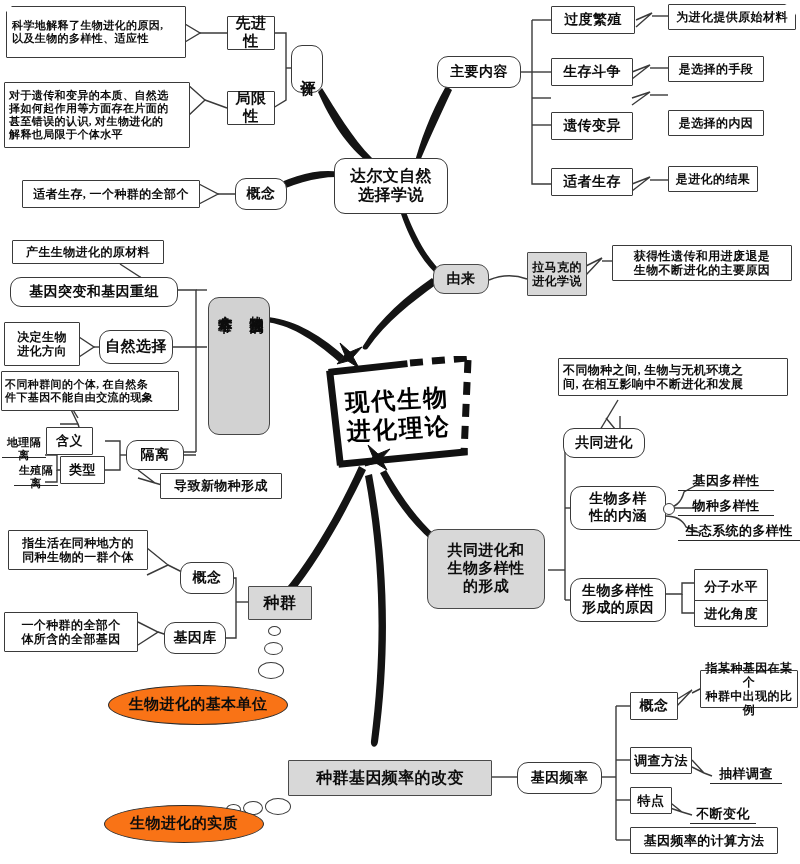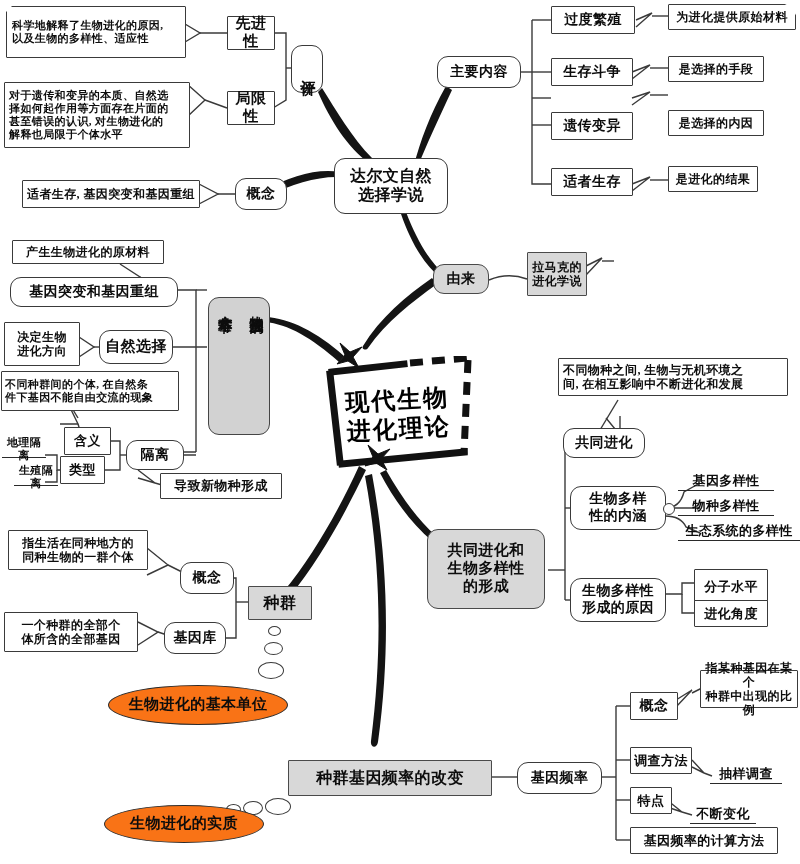--- a/index.html
+++ b/index.html
@@ -219,21 +219,21 @@
 择如何起作用等方面存在片面的
 甚至错误的认识, 对生物进化的
 解释也局限于个体水平</div>
 
   <div class="node rect f15" style="left:227px;top:91px;width:48px;height:34px;">局限性</div>
 
   <div class="node round f15" style="left:291px;top:45px;width:32px;height:48px;">
     <span class="vert f15">评价</span>
   </div>
 
-  <div class="node rect f12" style="left:22px;top:180px;width:178px;height:28px;">适者生存, 基因突变和基因重组</div>
+  <div class="node rect f12" style="left:22px;top:180px;width:178px;height:28px;">适者生存, 一个种群的全部个</div>
   <div class="node round f14" style="left:235px;top:178px;width:52px;height:32px;">概念</div>
 
   <div class="node round f16" style="left:334px;top:158px;width:114px;height:56px;">达尔文自然
 选择学说</div>
 
   <div class="node round f14" style="left:437px;top:56px;width:84px;height:32px;">主要内容</div>
 
   <div class="node rect f14" style="left:551px;top:6px;width:84px;height:28px;">过度繁殖</div>
   <div class="node rect f12" style="left:668px;top:4px;width:128px;height:26px;">为进化提供原始材料</div>
 
@@ -244,39 +244,41 @@
   <div class="node rect f12" style="left:668px;top:110px;width:96px;height:26px;">是选择的内因</div>
 
   <div class="node rect f14" style="left:551px;top:168px;width:82px;height:28px;">适者生存</div>
   <div class="node rect f12" style="left:668px;top:166px;width:90px;height:26px;">是进化的结果</div>
 
   <div class="node round gray f14" style="left:433px;top:264px;width:56px;height:30px;">由来</div>
 
   <div class="node rect gray f12" style="left:527px;top:252px;width:60px;height:44px;">拉马克的
 进化学说</div>
 
+  <div class="node rect f12" style="left:612px;top:245px;width:180px;height:36px;">获得性遗传和用进废退是
+生物不断进化的主要原因</div>
 
   <div class="node rect f12" style="left:12px;top:240px;width:152px;height:24px;">产生生物进化的原材料</div>
 
   <div class="node round f14" style="left:10px;top:277px;width:168px;height:30px;">基因突变和基因重组</div>
 
   <div class="node rect f12" style="left:4px;top:322px;width:76px;height:44px;">决定生物
 进化方向</div>
 
   <div class="node round f15" style="left:99px;top:330px;width:74px;height:34px;">自然选择</div>
 
   <div class="node round gray2" style="left:208px;top:297px;width:62px;height:138px;">
     <span class="vert f14" style="position:absolute;right:6px;top:7px;">物种形成的三</span>
     <span class="vert f14" style="position:absolute;left:8px;top:7px;">个基本环节</span>
   </div>
 
   <div class="node rect f11" style="left:1px;top:371px;width:178px;height:40px;justify-content:flex-start;text-align:left;padding-left:3px;">不同种群间的个体, 在自然条
 件下基因不能自由交流的现象</div>
 
-  <div class="node rect f13" style="left:64px;top:427px;width:47px;height:28px;">含义</div>
+  <div class="node rect f13" style="left:46px;top:427px;width:47px;height:28px;">含义</div>
 
   <div class="node rect f13" style="left:60px;top:456px;width:45px;height:28px;">类型</div>
 
   <div class="node ul f11" style="left:2px;top:442px;width:44px;height:16px;">地理隔离</div>
   <div class="node ul f11" style="left:14px;top:470px;width:44px;height:16px;">生殖隔离</div>
 
   <div class="node round f14" style="left:126px;top:440px;width:58px;height:30px;">隔离</div>
 
   <div class="node rect f13" style="left:160px;top:473px;width:122px;height:26px;">导致新物种形成</div>
 

